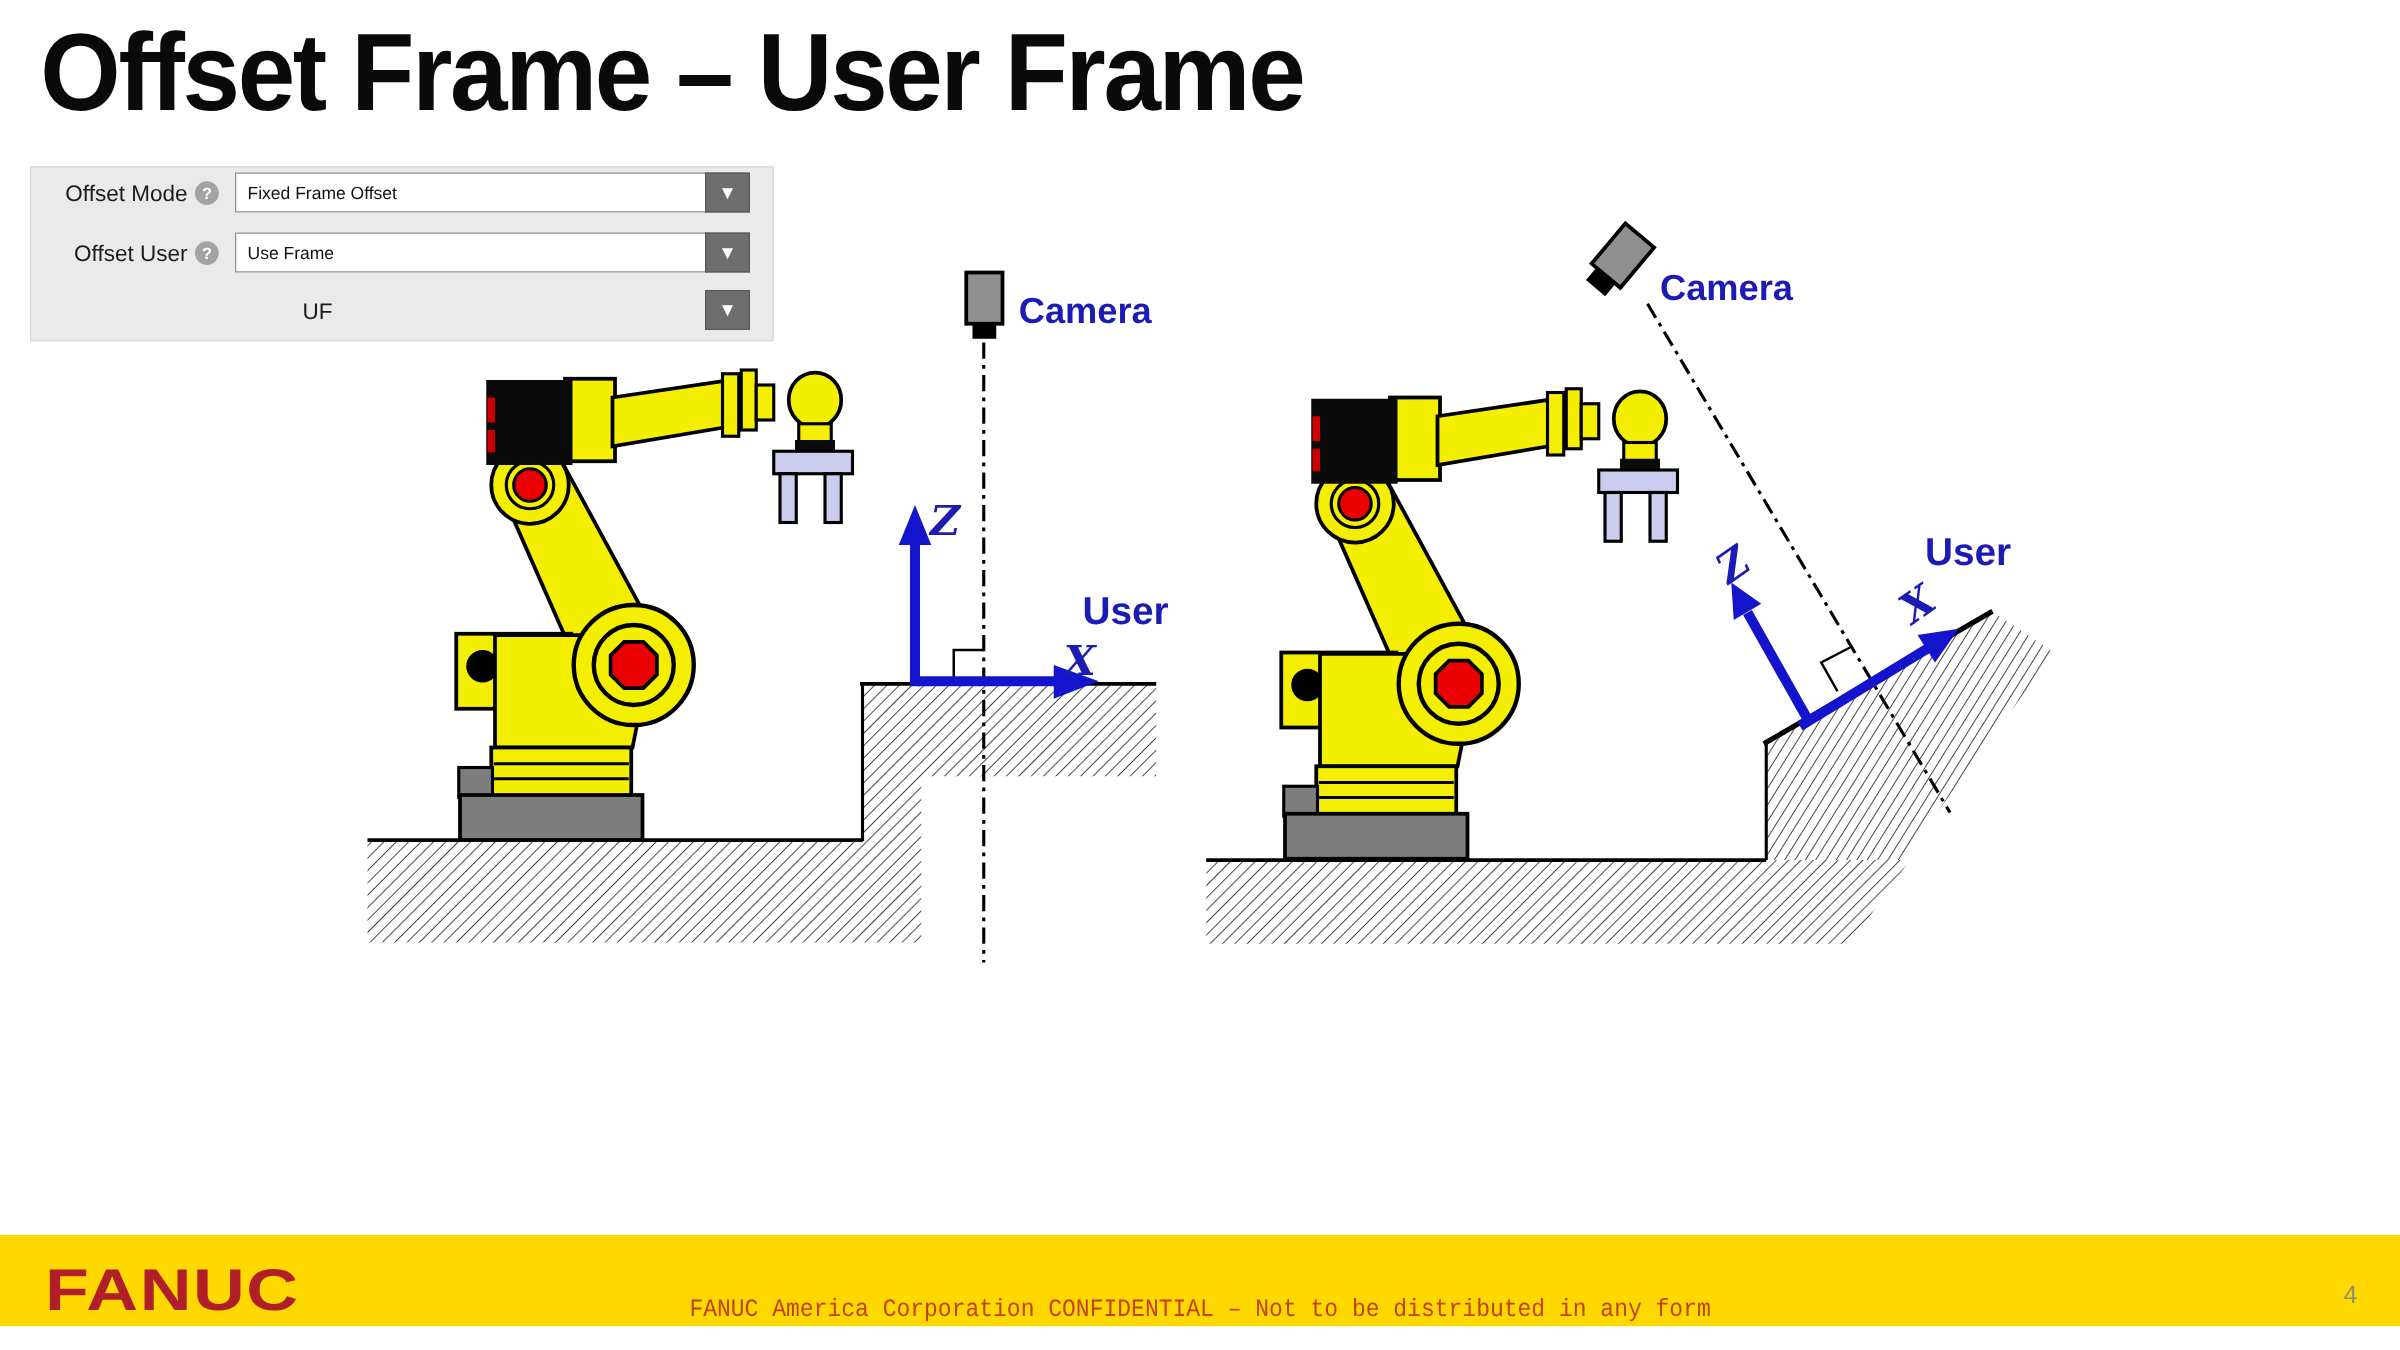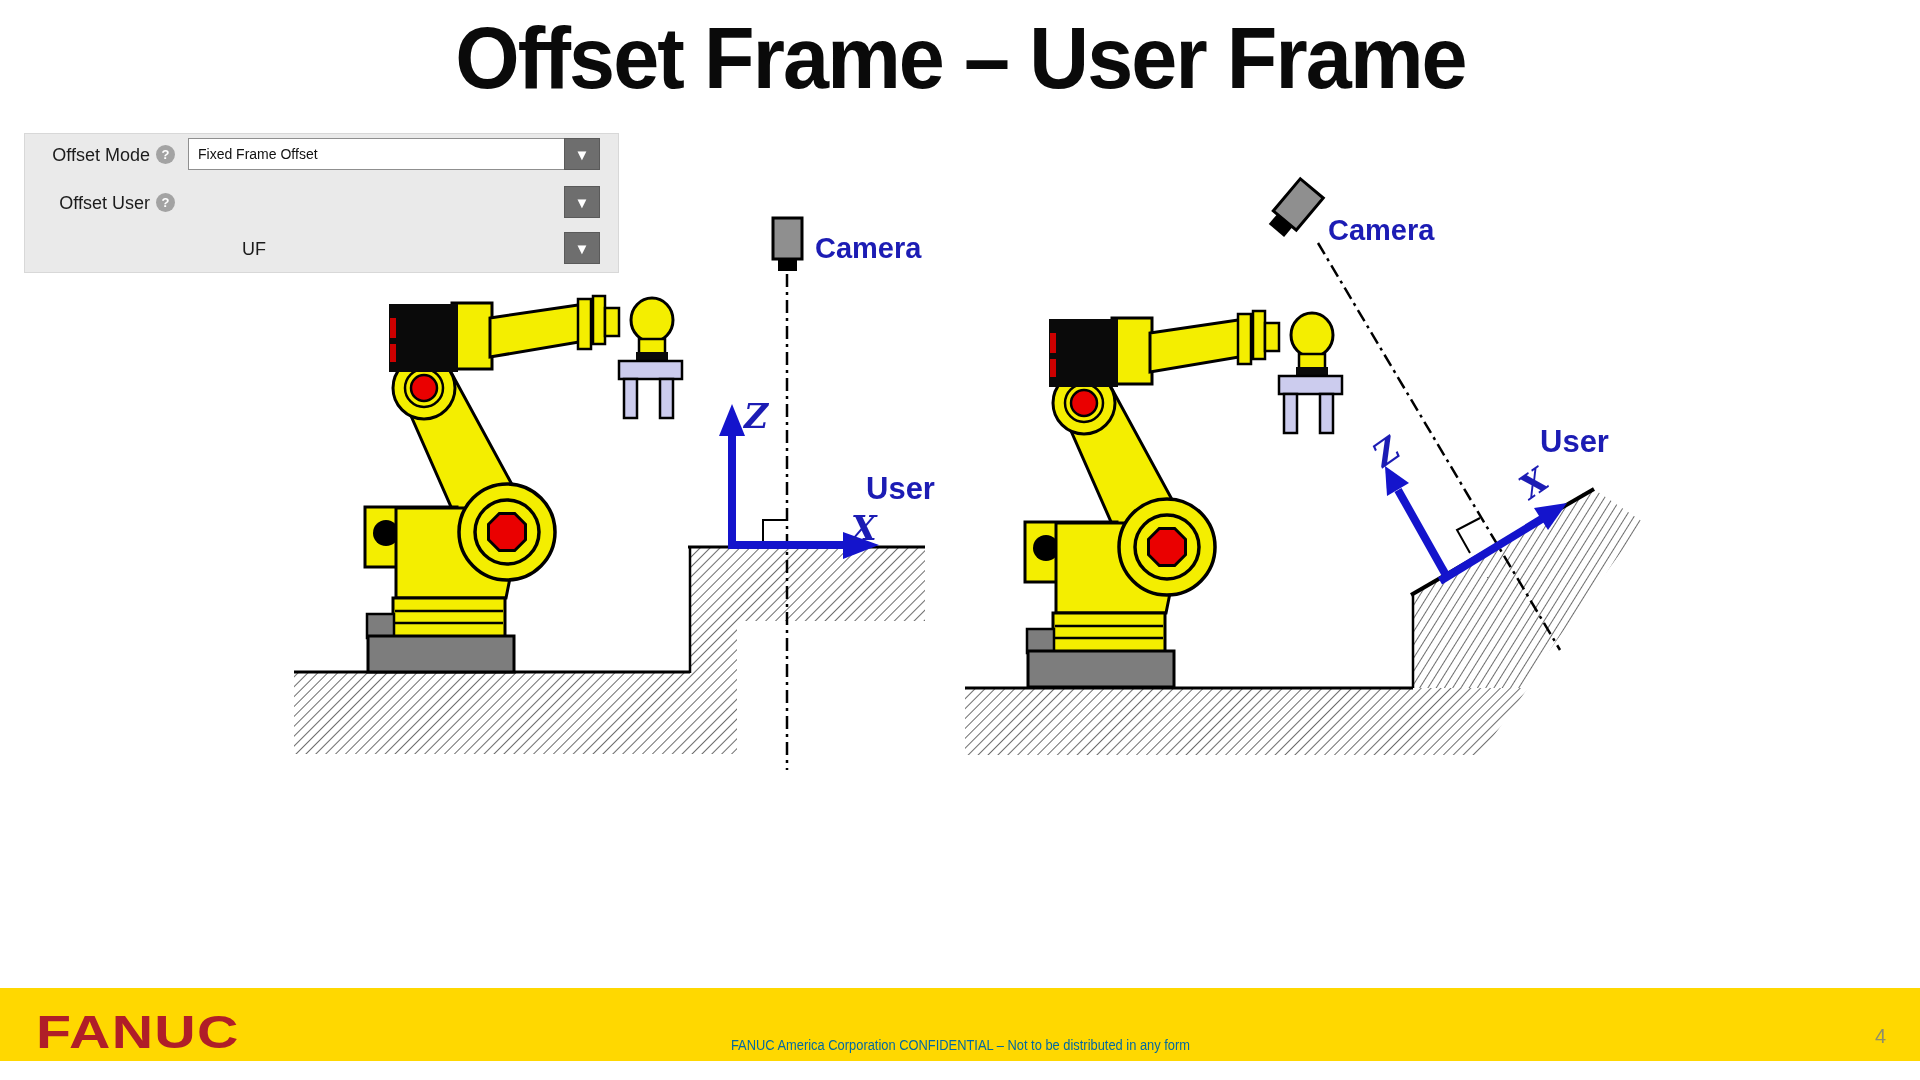--- a/index.html
+++ b/index.html
@@ -1,41 +1,41 @@
 <!DOCTYPE html>
 <html><head>
 <meta charset="utf-8">
 <style>
   html,body{margin:0;padding:0;width:1920px;height:1080px;overflow:hidden;background:#ffffff;
     font-family:"Liberation Sans", sans-serif;}
   .abs{position:absolute;}
 
   
-  .title{left:0;right:0;top:12px;text-align:center;}
+  .title{left:0;right:0;top:12px;text-align:left;}
   .title span{display:inline-block;font-size:88px;font-weight:bold;color:#0a0a0a;
     transform:scaleX(0.94);letter-spacing:-2px;line-height:1.05;}
 
   
   .panel{left:24px;top:133px;width:580px;height:138px;background:#eaeaea;border:1px solid #d8d8d8;padding-left:13px;}
   .prow{position:absolute;left:0;height:34px;width:100%;}
   .plabel{position:absolute;top:0;height:34px;line-height:34px;font-size:18px;color:#1c1c1c;text-align:right;}
   .help{display:inline-block;width:19px;height:19px;line-height:19px;border-radius:50%;
     background:#a3a3a3;color:#fff;font-size:13px;font-weight:bold;text-align:center;
     vertical-align:middle;margin-left:6px;margin-top:-3px;}
   .pselect{position:absolute;top:0;height:30px;background:#ffffff;border:1px solid #8f8f8f;
     font-size:14px;color:#111;line-height:30px;padding-left:9px;}
   .parrow{position:absolute;top:0;width:36px;height:32px;background:#6e6e6e;border:1px solid #5a5a5a;
     padding:0;margin:0;display:flex;align-items:center;justify-content:center;cursor:pointer;}
   .tri{color:#ffffff;font-size:15px;line-height:1;}
 
   
   .footer{left:0;top:988px;width:1920px;height:73px;background:#ffd800;}
   .logo{position:absolute;left:36px;top:16px;font-size:47px;font-weight:800;color:#b01e28;
     transform:scaleX(1.22);transform-origin:left center;letter-spacing:1px;}
-  .conf{position:absolute;left:0;right:0;top:49px;text-align:center;font-size:14px;color:#0369a1;}
+  .conf{position:absolute;left:0;right:0;top:49px;text-align:center;font-size:20px;color:#c2410c;font-family:Liberation Mono, monospace;}
   .conf span{display:inline-block;transform:scaleX(0.92);}
   .pagenum{position:absolute;right:34px;top:37px;font-size:20px;color:#8e8e6b;}
 
   svg text{user-select:none;}
 </style>
 </head>
 <body>
 
 <div class="abs title">
   <span>Offset Frame – User Frame</span>
@@ -50,20 +50,21 @@
     <div class="pselect" style="left:163px;width:367px">Fixed Frame Offset</div>
     <button class="parrow" style="left:539px">
       <span class="tri">▼</span>
     </button>
   </div>
 
   <div class="prow" style="top:52px">
     <div class="plabel" style="left:0;width:150px">
       <span>Offset User</span><span class="help">?</span>
     </div>
+    <div class="pselect" style="left:163px;width:367px">Use Frame</div>
     <button class="parrow" style="left:539px">
       <span class="tri">▼</span>
     </button>
   </div>
 
   <div class="prow" style="top:98px">
     <div class="plabel" style="left:186px;width:55px">
       <span>UF</span>
     </div>
     <button class="parrow" style="left:539px">

